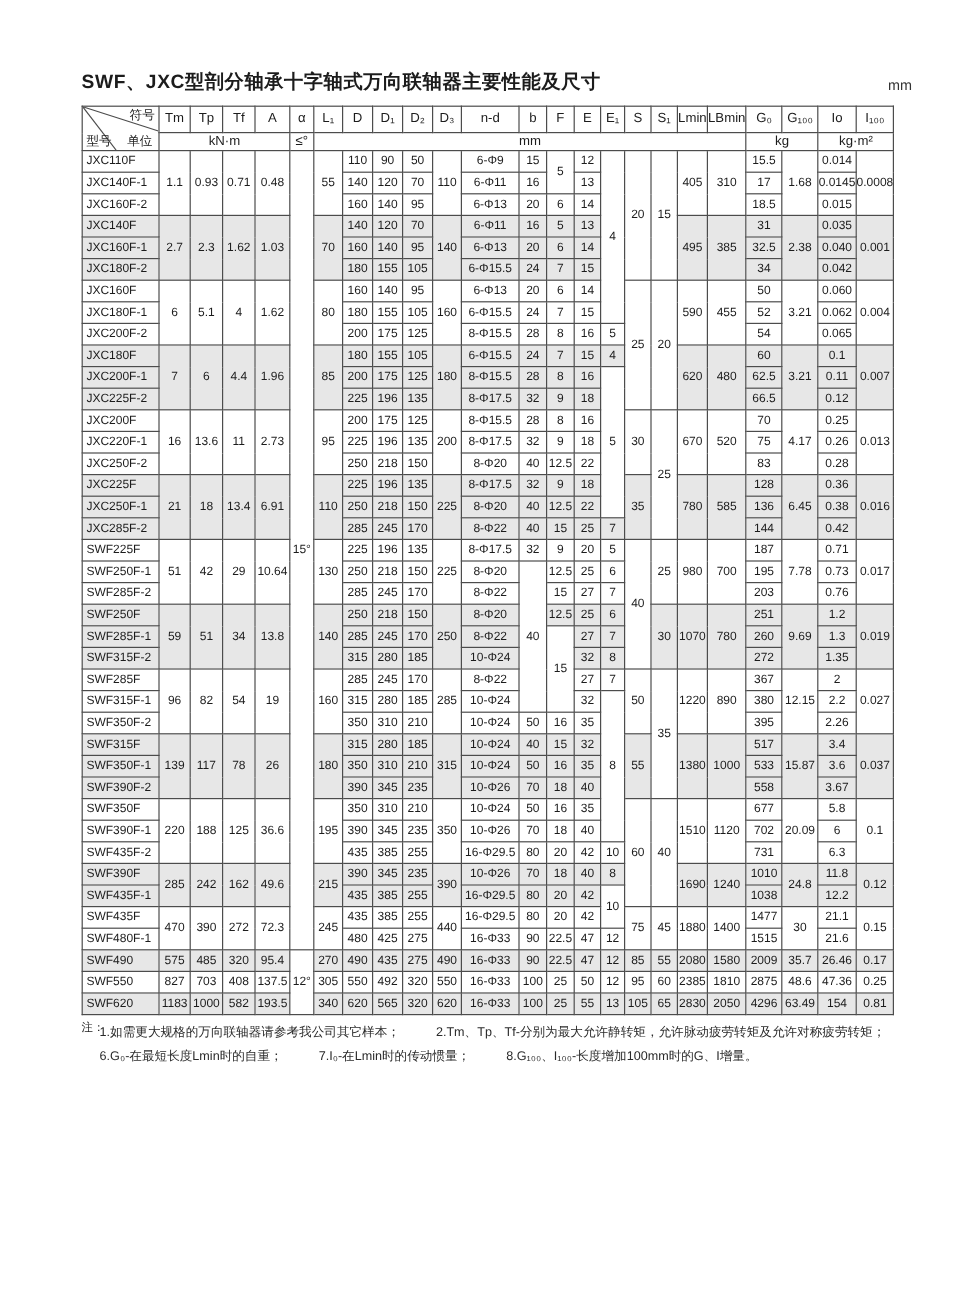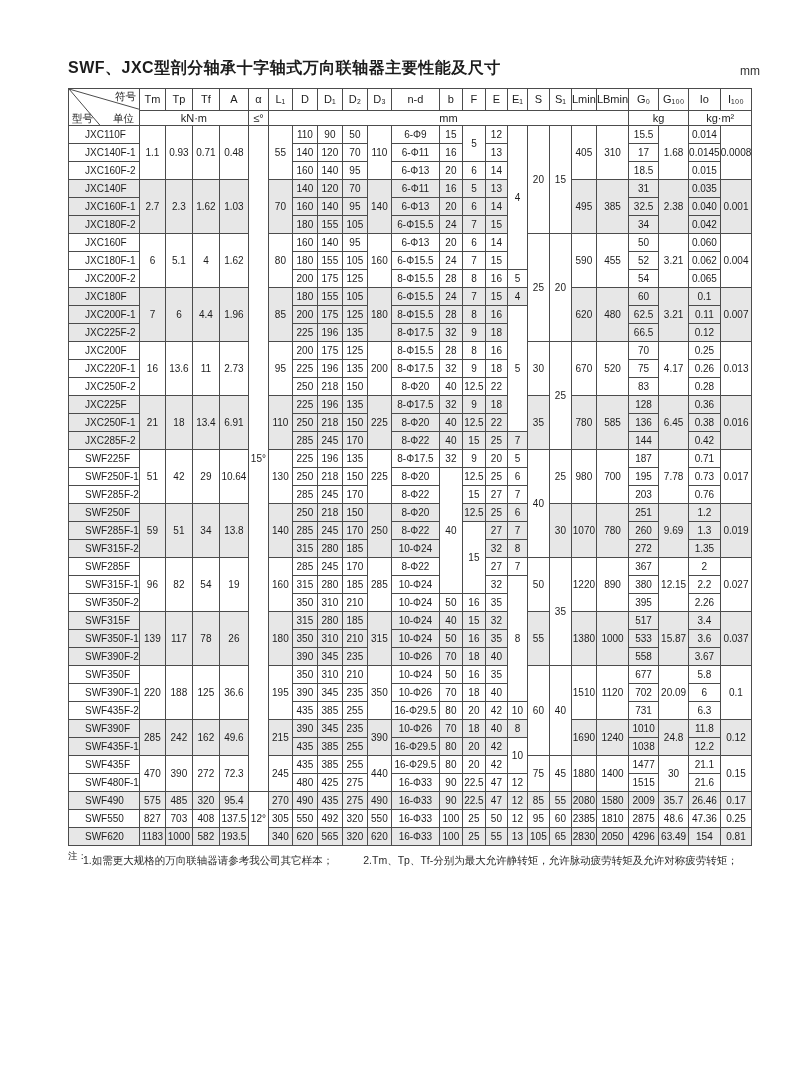--- a/index.html
+++ b/index.html
@@ -6,21 +6,21 @@
   body{width:800px;height:1079px;font-family:"Liberation Sans","DejaVu Sans",sans-serif;color:#1c1c1c;overflow:hidden;}
   .page{padding:58px 40px 0 68px;}
   .title-row{display:flex;align-items:flex-end;justify-content:space-between;width:692px;}
   .page-title{font-size:16px;font-weight:bold;letter-spacing:.5px;}
   .unit-mm{font-size:12px;color:#333;padding-bottom:1px;}
   table.spec{border-collapse:collapse;table-layout:fixed;margin-top:9px;}
   .spec th,.spec td{border:1px solid #4c4c4c;text-align:center;vertical-align:middle;padding:0;font-weight:normal;}
   .spec thead tr.h1 th{font-size:11px;height:21px;line-height:1;}
   .spec thead tr.h2 th{font-size:11px;height:14px;line-height:1;}
   .spec td{font-size:10px;height:17px;line-height:1;white-space:nowrap;overflow:hidden;}
-  .spec td.model{text-align:left;padding-left:16px;}
+  .spec td.model{text-align:left;padding-left:3px;}
   .spec td.g{background:#e7e7e7;}
   th.corner{position:relative;padding:4px;}
   th.corner svg{position:absolute;left:0;top:0;width:100%;height:100%;}
   th.corner svg line{stroke:#4c4c4c;stroke-width:1;vector-effect:non-scaling-stroke;}
   .c-sym{position:absolute;top:2px;right:3px;font-size:10.5px;}
   .c-unit{position:absolute;bottom:2px;right:5px;font-size:10.5px;}
   .c-mod{position:absolute;bottom:2px;left:3px;font-size:10.5px;}
   .notes{margin-top:6px;position:relative;padding-left:15px;width:700px;}
   .note-tag{position:absolute;left:0;top:-2px;font-size:9.5px;}
   .note-line{font-size:10.5px;line-height:1.55;margin-bottom:4px;color:#2a2a2a;}
@@ -782,15 +782,16 @@
           <td class="g">154</td>
           <td class="g">0.81</td>
         </tr>
       </tbody>
     </table>
 
   <div class="notes">
     <span class="note-tag">注：</span>
     <div>
         <div class="note-line"><span>1.如需更大规格的万向联轴器请参考我公司其它样本；</span><span>2.Tm、Tp、Tf-分别为最大允许静转矩，允许脉动疲劳转矩及允许对称疲劳转矩；</span></div>
+        <div class="note-line"><span>6.G₀-在最短长度Lmin时的自重；</span><span>7.I₀-在Lmin时的传动惯量；</span><span>8.G₁₀₀、I₁₀₀-长度增加100mm时的G、I增量。</span></div>
       </div>
   </div>
 </div>
 
 </body></html>

